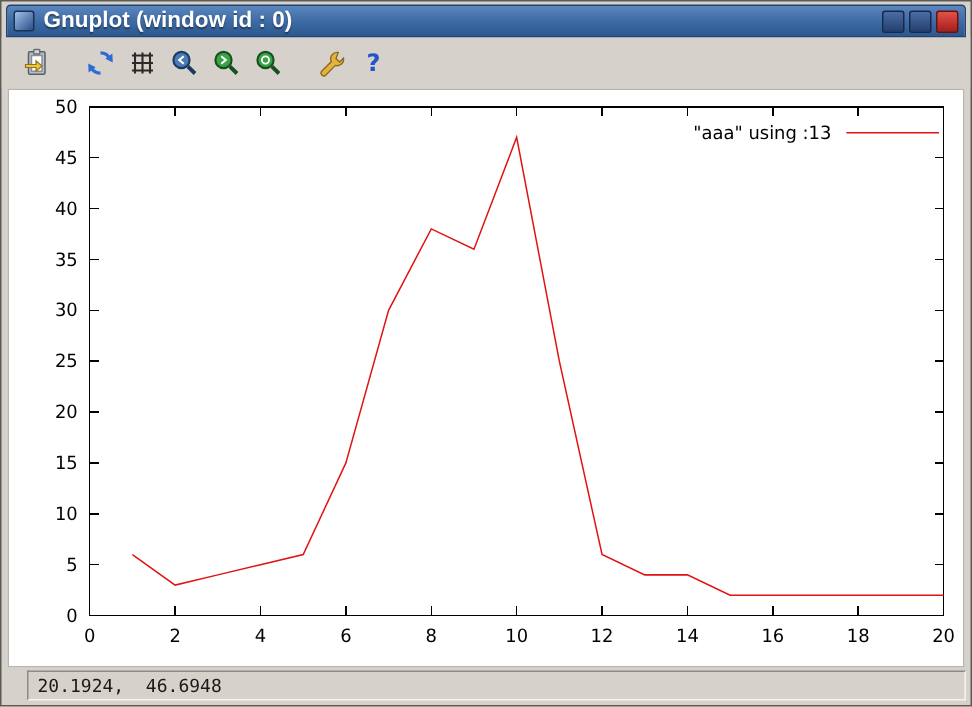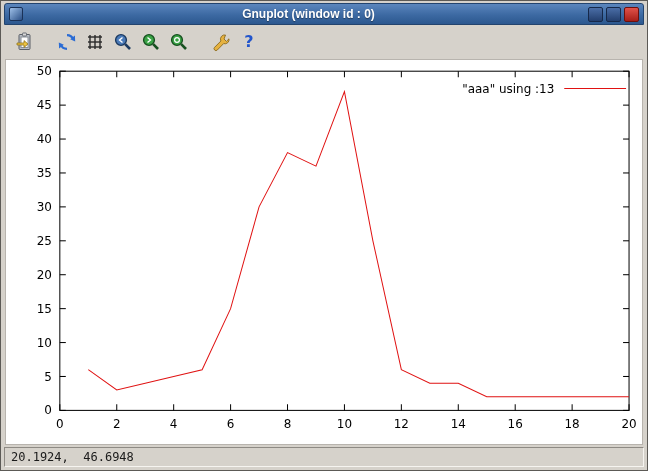--- a/index.html
+++ b/index.html
@@ -17,22 +17,22 @@
     background:linear-gradient(to bottom,#5b86bd 0%,#3c69a2 55%,#2c588f 100%);
     border:1px solid #23446e; border-radius:3px 3px 0 0;
     display:flex; align-items:center; padding:0 4px; box-sizing:border-box;
   }
   .titlebar-icon {
     width:14px; height:14px; margin-right:6px;
     background:linear-gradient(135deg,#9ec0e8,#2a4f86);
     border:1px solid #1a3258; border-radius:2px; box-sizing:border-box;
   }
   .title {
-    flex:1; text-align:center; color:#ffffff; font-weight:bold;
-    font-size:12px; line-height:20px;
+    flex:1; text-align:left; color:#ffffff; font-weight:bold;
+    font-size:15px; line-height:20px;
     text-shadow:0 1px 1px rgba(0,0,0,.4);
     white-space:nowrap; overflow:hidden;
   }
   .win-buttons { display:flex; gap:3px; }
   .winbtn {
     width:15px; height:15px; box-sizing:border-box;
     border:1px solid #16294a; border-radius:2px;
     background:linear-gradient(to bottom,#4a6da6,#233f6e);
   }
   .winbtn.close { background:linear-gradient(to bottom,#e0524a,#a61e18); border-color:#6e0f0c; }
@@ -52,21 +52,21 @@
   .canvas {
     flex:1 1 auto; min-height:0; margin:0 4px; background:#ffffff;
     border:1px solid #b8b4ae; box-sizing:border-box;
   }
   .canvas svg { display:block; width:100%; height:100%; }
   .tick   { font:12px "DejaVu Sans", sans-serif; fill:#000; }
   .legend { font:12px "DejaVu Sans", sans-serif; fill:#000; }
 
   
   .statusbar {
-    flex:0 0 20px; margin:2px 3px 3px 3px;
+    flex:0 0 20px; margin:2px 3px 3px 17px;
     border:1px solid; border-color:#8e8a84 #f6f4f0 #f6f4f0 #8e8a84;
     background:#d6d2cb; display:flex; align-items:center;
     padding:0 6px; box-sizing:border-box;
   }
   .status-text {
     font:12px "DejaVu Sans Mono", monospace; color:#1a1a1a; white-space:pre;
   }
 </style>
 </head>
 <body>

